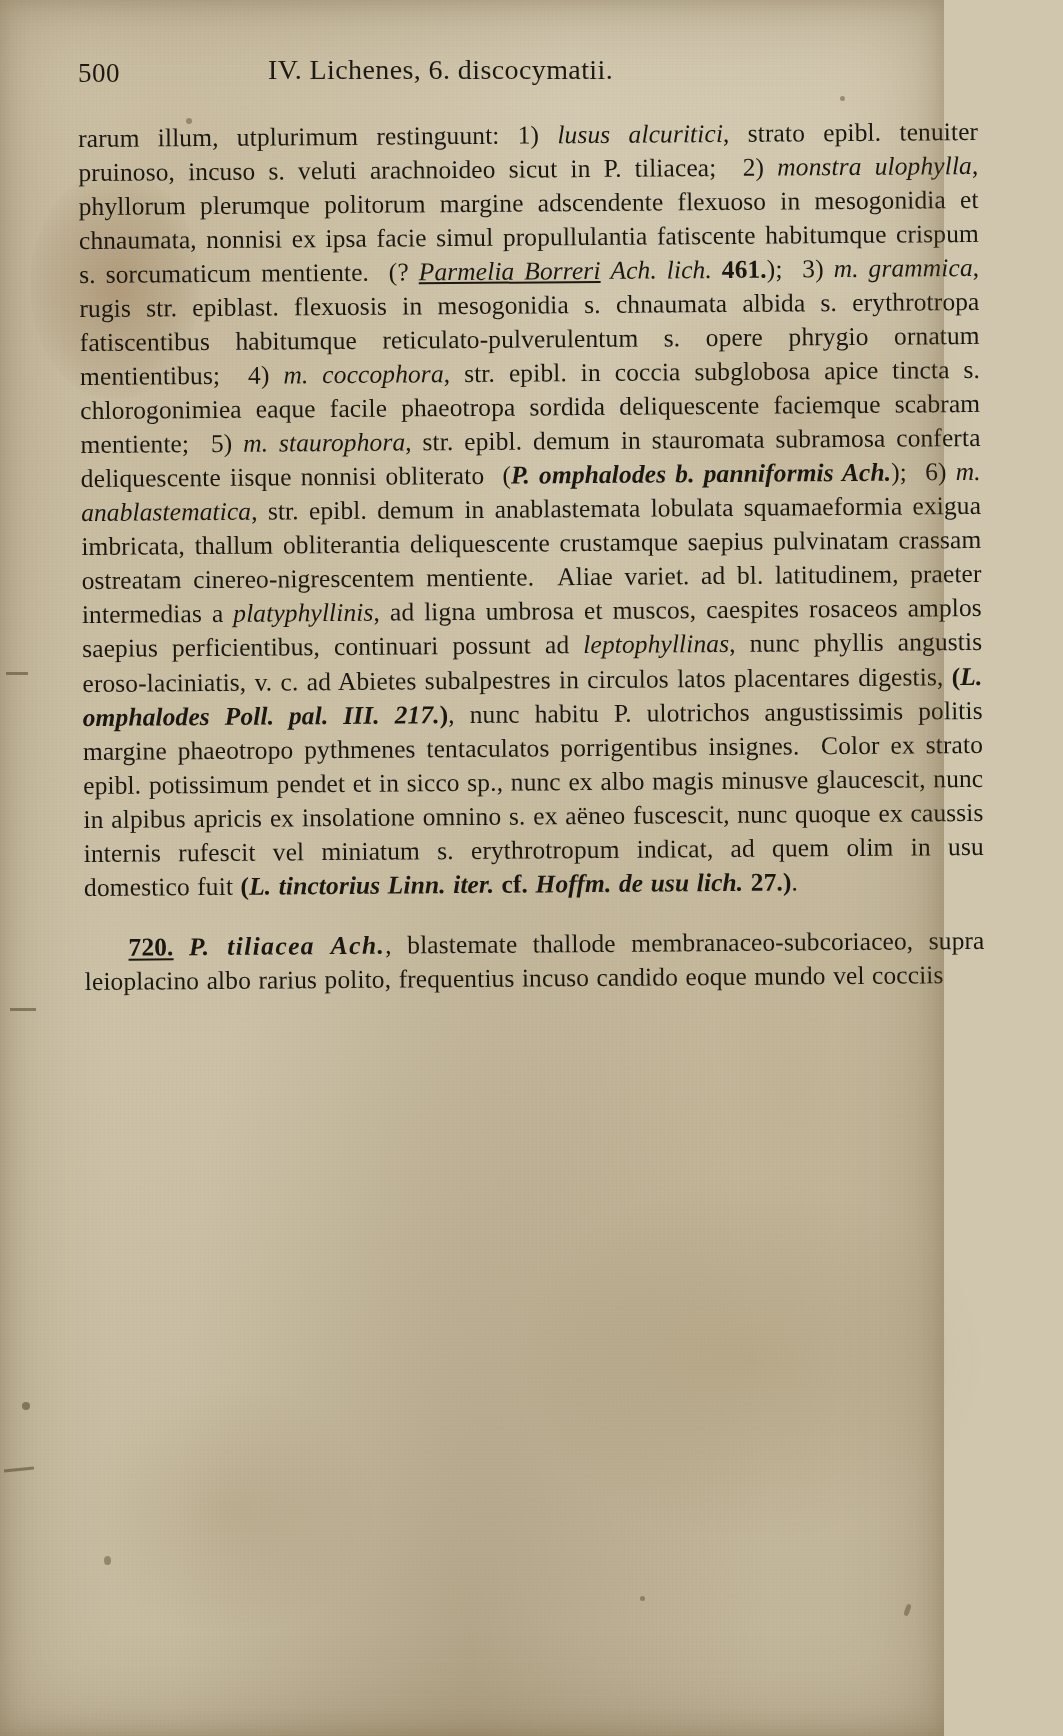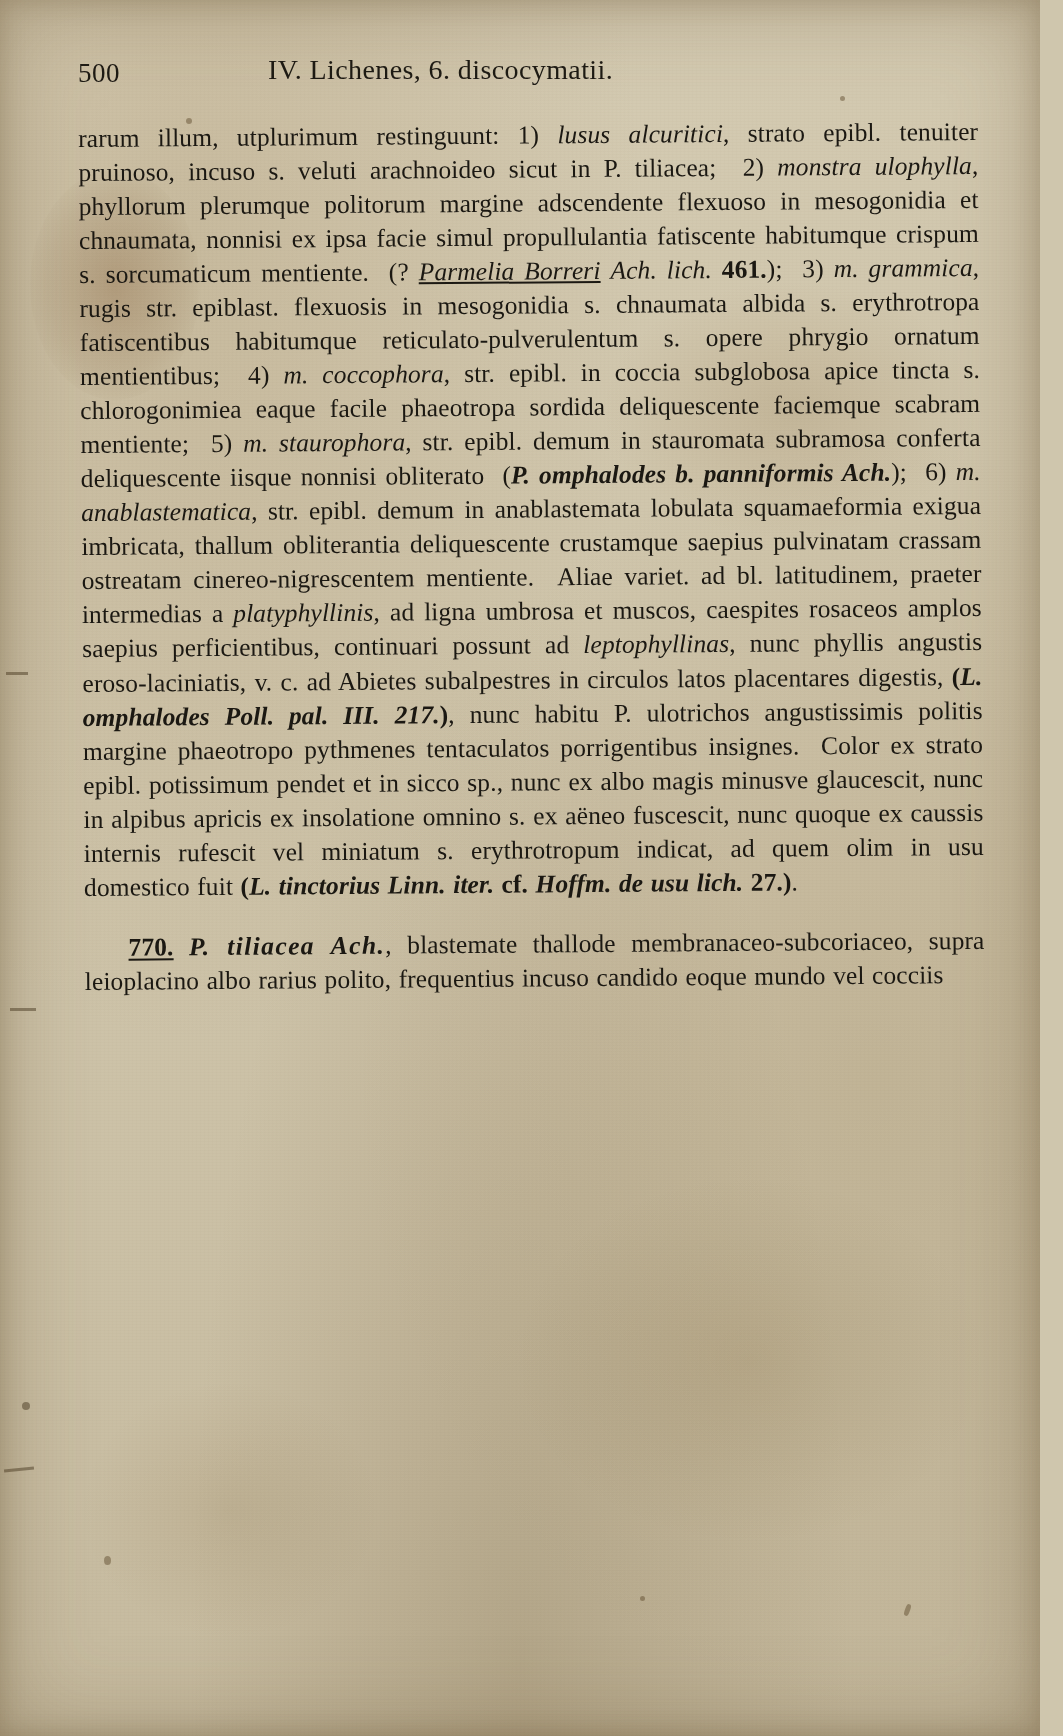--- a/index.html
+++ b/index.html
@@ -8,21 +8,21 @@
   }
   body {
     width: 1063px;
     height: 1736px;
     background: #cfc6ad;
     font-family: "Liberation Serif", serif;
     overflow: hidden;
   }
   .page {
     position: relative;
-    width: 1040px;
+    width: 944px;
     height: 1736px;
     background:
       radial-gradient(ellipse at 18% 14%, rgba(150,120,75,0.20) 0%, rgba(150,120,75,0) 38%),
       radial-gradient(ellipse at 84% 62%, rgba(150,120,75,0.16) 0%, rgba(150,120,75,0) 42%),
       radial-gradient(ellipse at 50% 96%, rgba(120,95,60,0.22) 0%, rgba(120,95,60,0) 45%),
       linear-gradient(160deg, #d6cdb4 0%, #cfc5aa 40%, #c8bda1 75%, #c2b699 100%);
     filter: saturate(0.96);
   }
   .grain {
     position: absolute;
@@ -174,19 +174,19 @@
   <div class="content">
 
     <div class="header">
       <div class="folio">500</div>
       <div class="running-title">IV. Lichenes, 6. discocymatii.</div>
     </div>
 
     <div class="body-text">
       <p>rarum illum, utplurimum restinguunt: 1) <i>lusus alcuritici</i>, strato epibl. tenuiter pruinoso, incuso s. veluti arachnoideo sicut in P. tiliacea; &nbsp;2) <i>monstra ulophylla</i>, phyllorum plerumque politorum margine adscendente flexuoso in mesogonidia et chnaumata, nonnisi ex ipsa facie simul propullulantia fatiscente habitumque crispum s. sorcumaticum mentiente. &nbsp;(? <span class="underline it">Parmelia Borreri</span> <i>Ach. lich.</i> <b>461.</b>); &nbsp;3) <i>m. grammica</i>, rugis str. epiblast. flexuosis in mesogonidia s. chnaumata albida s. erythrotropa fatiscentibus habitumque reticulato-pulverulentum s. opere phrygio ornatum mentientibus; &nbsp;4) <i>m. coccophora</i>, str. epibl. in coccia subglobosa apice tincta s. chlorogonimiea eaque facile phaeotropa sordida deliquescente faciemque scabram mentiente; &nbsp;5) <i>m. staurophora</i>, str. epibl. demum in stauromata subramosa conferta deliquescente iisque nonnisi obliterato &nbsp;(<i><b>P. omphalodes b. panniformis Ach.</b></i>); &nbsp;6) <i>m. anablastematica</i>, str. epibl. demum in anablastemata lobulata squamaeformia exigua imbricata, thallum obliterantia deliquescente crustamque saepius pulvinatam crassam ostreatam cinereo-nigrescentem mentiente. &nbsp;Aliae variet. ad bl. latitudinem, praeter intermedias a <i>platyphyllinis</i>, ad ligna umbrosa et muscos, caespites rosaceos amplos saepius perficientibus, continuari possunt ad <i>leptophyllinas</i>, nunc phyllis angustis eroso-laciniatis, v. c. ad Abietes subalpestres in circulos latos placentares digestis, <b>(<i>L. omphalodes Poll. pal. III. 217.</i>)</b>, nunc habitu P. ulotrichos angustissimis politis margine phaeotropo pythmenes tentaculatos porrigentibus insignes. &nbsp;Color ex strato epibl. potissimum pendet et in sicco sp., nunc ex albo magis minusve glaucescit, nunc in alpibus apricis ex insolatione omnino s. ex aëneo fuscescit, nunc quoque ex caussis internis rufescit vel miniatum s. erythrotropum indicat, ad quem olim in usu domestico fuit <b>(<i>L. tinctorius Linn. iter.</i> cf. <i>Hoffm. de usu lich.</i> 27.)</b>.</p>
       <div class="para-gap"></div>
-      <p><span class="indent"></span><span class="sect-num">770.</span> <span class="sp-name">P. tiliacea Ach.</span><span>, blastemate thallode membranaceo-subcoriaceo, supra leioplacino albo rarius polito, frequentius incuso candido eoque mundo vel cocciis</span></p>
+      <p><span class="indent"></span><span class="sect-num">720.</span> <span class="sp-name">P. tiliacea Ach.</span><span>, blastemate thallode membranaceo-subcoriaceo, supra leioplacino albo rarius polito, frequentius incuso candido eoque mundo vel cocciis</span></p>
     </div>
 
   </div>
 
   <div class="edge-dark"></div>
 </div>
 
 </body></html>

